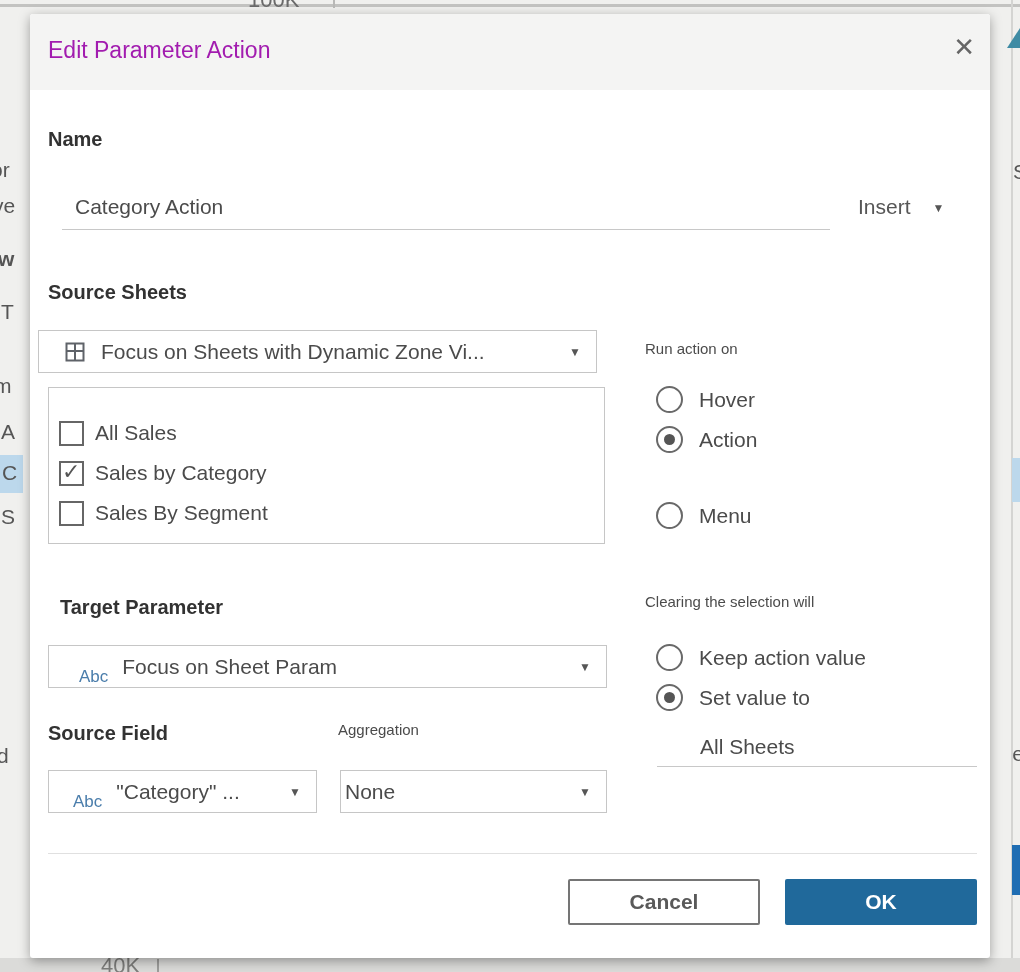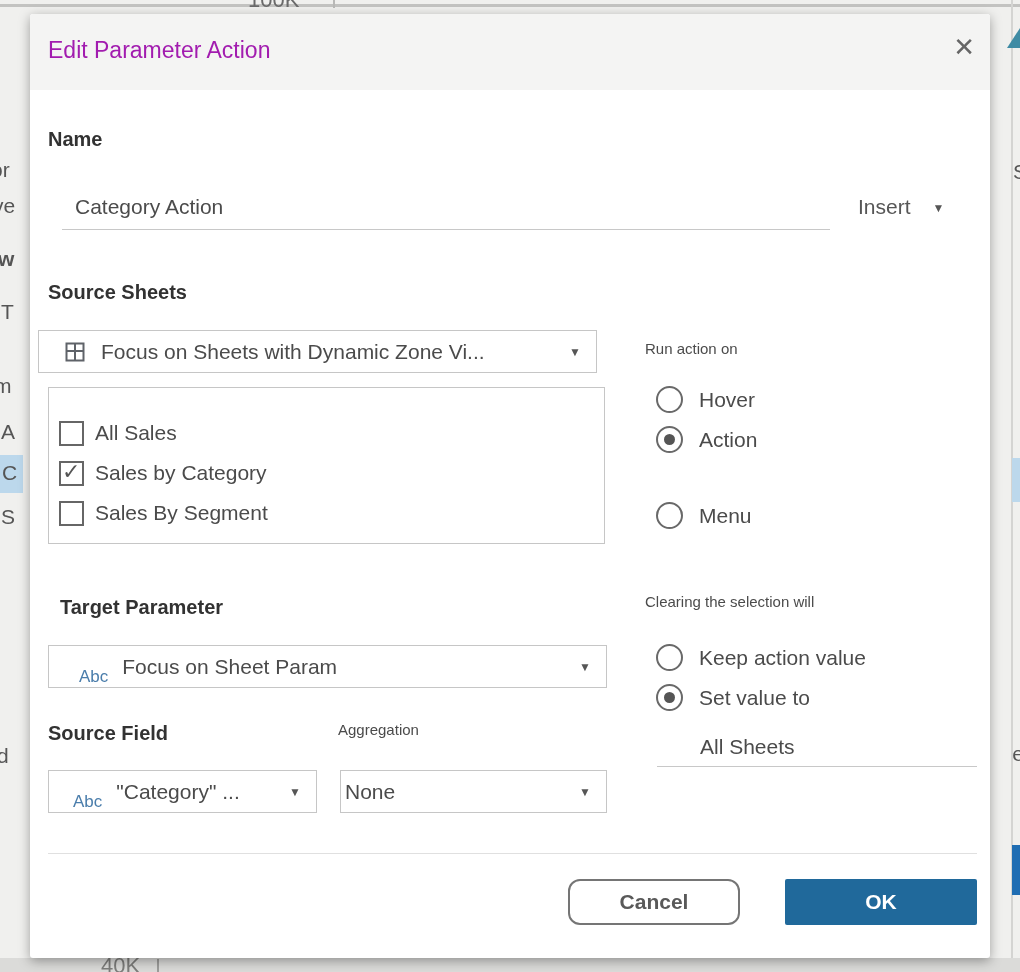--- a/index.html
+++ b/index.html
@@ -61,22 +61,22 @@
 
   .radio-row{position:absolute;display:flex;align-items:center;cursor:pointer;}
   .radio{width:23px;height:23px;border:2px solid #696969;border-radius:50%;background:#fff;position:relative;flex:0 0 auto;}
   .radio.on::after{content:"";position:absolute;left:6px;top:6px;width:11px;height:11px;border-radius:50%;background:#555;}
   .radio-label{margin-left:16px;font-size:21px;color:#4b4b4b;}
 
   #set-value{position:absolute;left:670px;top:721px;font-size:21px;color:#4b4b4b;}
   #set-value-underline{position:absolute;left:627px;top:752px;width:320px;height:1px;background:#c8c8c8;}
 
   #footer-divider{position:absolute;left:18px;top:839px;width:929px;height:1px;background:#e0e0e0;}
-  #cancel-btn{position:absolute;left:538px;top:865px;width:172px;height:46px;background:#fff;border:2px solid #757575;
-              border-radius:12px;font-size:21px;font-weight:bold;color:#595959;display:flex;align-items:center;justify-content:center;cursor:pointer;box-sizing:border-box;font-family:inherit;}
+  #cancel-btn{position:absolute;left:538px;top:865px;width:192px;height:46px;background:#fff;border:2px solid #757575;
+              border-radius:2px;font-size:21px;font-weight:bold;color:#595959;display:flex;align-items:center;justify-content:center;cursor:pointer;box-sizing:border-box;font-family:inherit;}
   #ok-btn{position:absolute;left:755px;top:865px;width:192px;height:46px;background:#20699b;border:none;
           border-radius:2px;font-size:21px;font-weight:bold;color:#fff;display:flex;align-items:center;justify-content:center;cursor:pointer;box-sizing:border-box;font-family:inherit;}
 </style>
 </head>
 <body>
 
 <div id="stage">
 
   <div class="bg-line-h"></div>
   <div class="bg-vline-top"></div>

